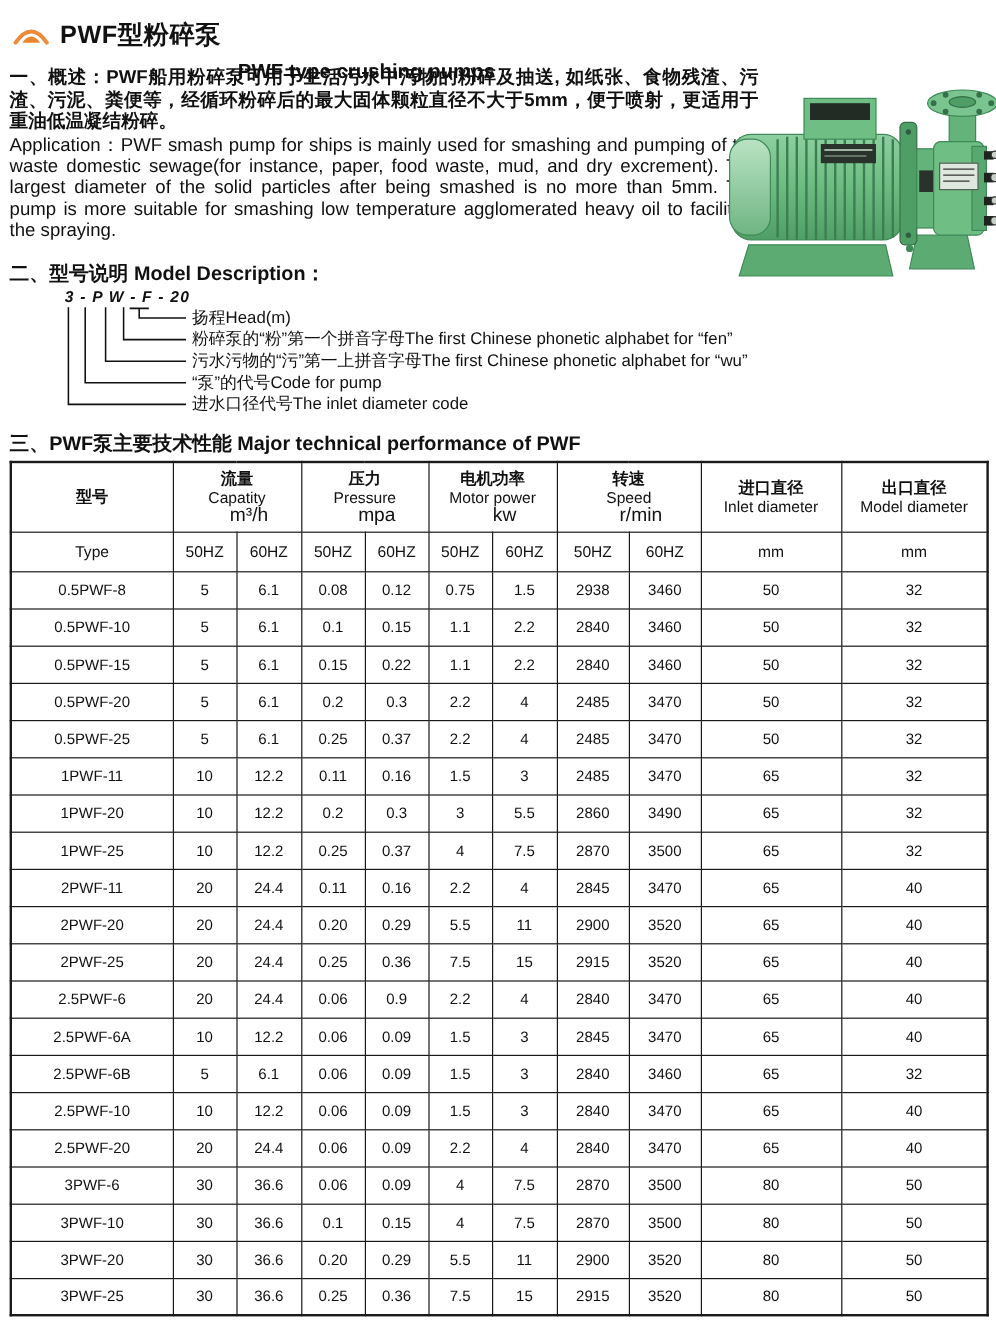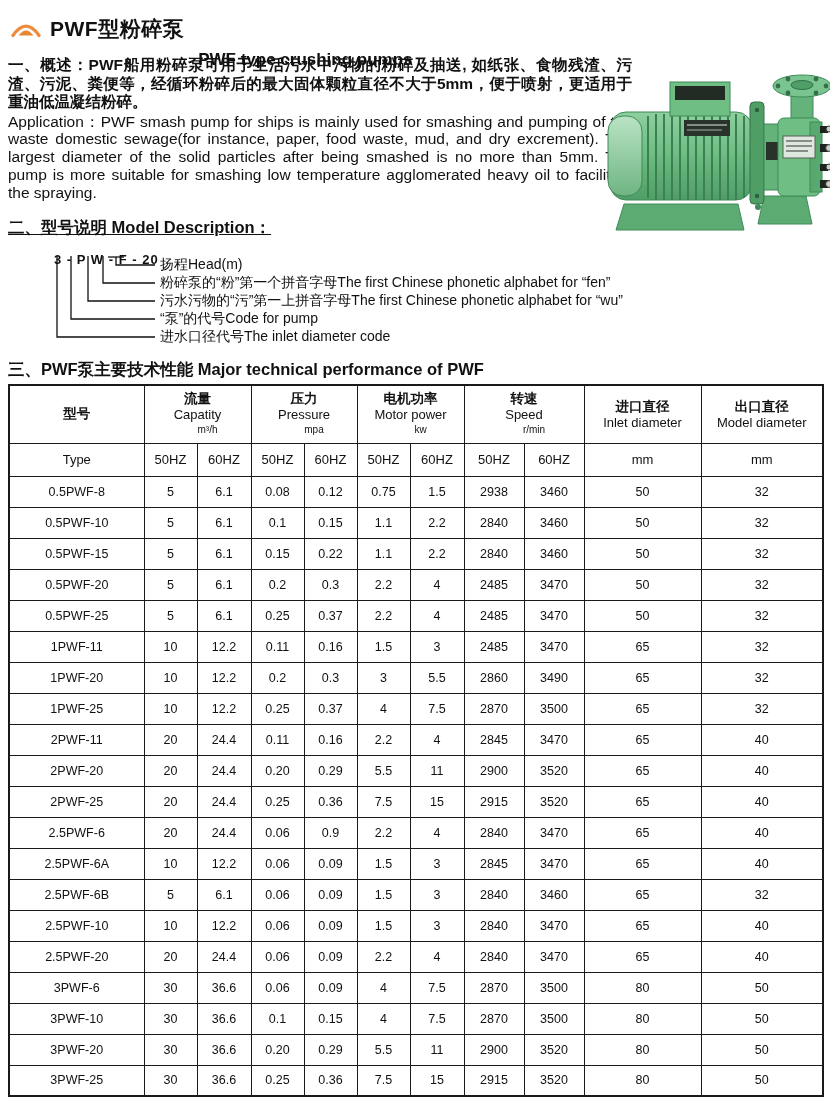--- a/index.html
+++ b/index.html
@@ -13,44 +13,44 @@
   .hdr .logo{width:32px;height:28px;flex:0 0 auto;}
   .hdr .t-cn{font-size:21px;font-weight:bold;letter-spacing:.5px;}
   .hdr .t-en{font-size:17px;font-weight:bold;margin-left:6px;margin-top:35px;}
   
   .intro{position:absolute;top:56px;left:8px;width:624px;}
   .intro p{margin:0;text-align:justify;}
   .p-cn{font-size:15.5px;line-height:18.5px;font-weight:bold;}
   .p-en{font-size:15.5px;line-height:17.8px;margin-top:1px !important;}
   .pump-wrap{position:absolute;top:74px;right:0px;width:232px;height:162px;}
   
-  .sec2-h{position:absolute;top:217px;left:8px;font-size:16.5px;font-weight:bold;text-decoration:underline;}
+  .sec2-h{position:absolute;top:217px;left:8px;font-size:16.5px;font-weight:bold;}
   .diagram{position:absolute;top:240px;left:0;width:830px;height:118px;}
-  .diagram .code{position:absolute;left:54px;top:12px;font-size:13px;letter-spacing:1px;font-weight:bold;}
+  .diagram .code{position:absolute;left:54px;top:0;font-size:13px;letter-spacing:1px;font-weight:bold;font-style:italic;}
   .diagram svg{position:absolute;left:0;top:0;}
   .dlabel{position:absolute;left:160px;font-size:14px;font-weight:normal;white-space:nowrap;}
   
   .sec3-h{position:absolute;top:359px;left:8px;font-size:16.5px;font-weight:bold;}
   table.spec{
     position:absolute;top:384px;left:8px;border-collapse:collapse;
     width:814px;table-layout:fixed;
   }
   table.spec td,table.spec th{
     border:1px solid #1a1a1a;text-align:center;vertical-align:middle;
     padding:0;font-weight:normal;
   }
   table.spec{border:2px solid #1a1a1a;}
   tr.h1{height:58px;}
   tr.h2{height:33px;font-size:13px;}
   tr.h2 td{font-size:13px;}
   tbody.data tr{height:31px;}
   tbody.data td{font-size:12.5px;}
   .hc .cn{display:block;font-size:13.5px;font-weight:bold;line-height:16px;}
   .hc .en{display:block;font-size:13px;line-height:15px;}
-  .hc .unit{display:block;font-size:10px;line-height:15px;padding-left:20px;}
+  .hc .unit{display:block;font-size:16px;line-height:15px;padding-left:20px;}
 </style>
 </head>
 <body>
 
 <div class="page">
 
   <div class="hdr">
     <svg class="logo" viewBox="0 0 34 30">
       <path d="M3 22 Q17 2 31 22" fill="none" stroke="#ee8b3a" stroke-width="3.5" stroke-linecap="round"></path>
       <path d="M9 22 Q17 11 25 22 Z" fill="#e8862e"></path>

